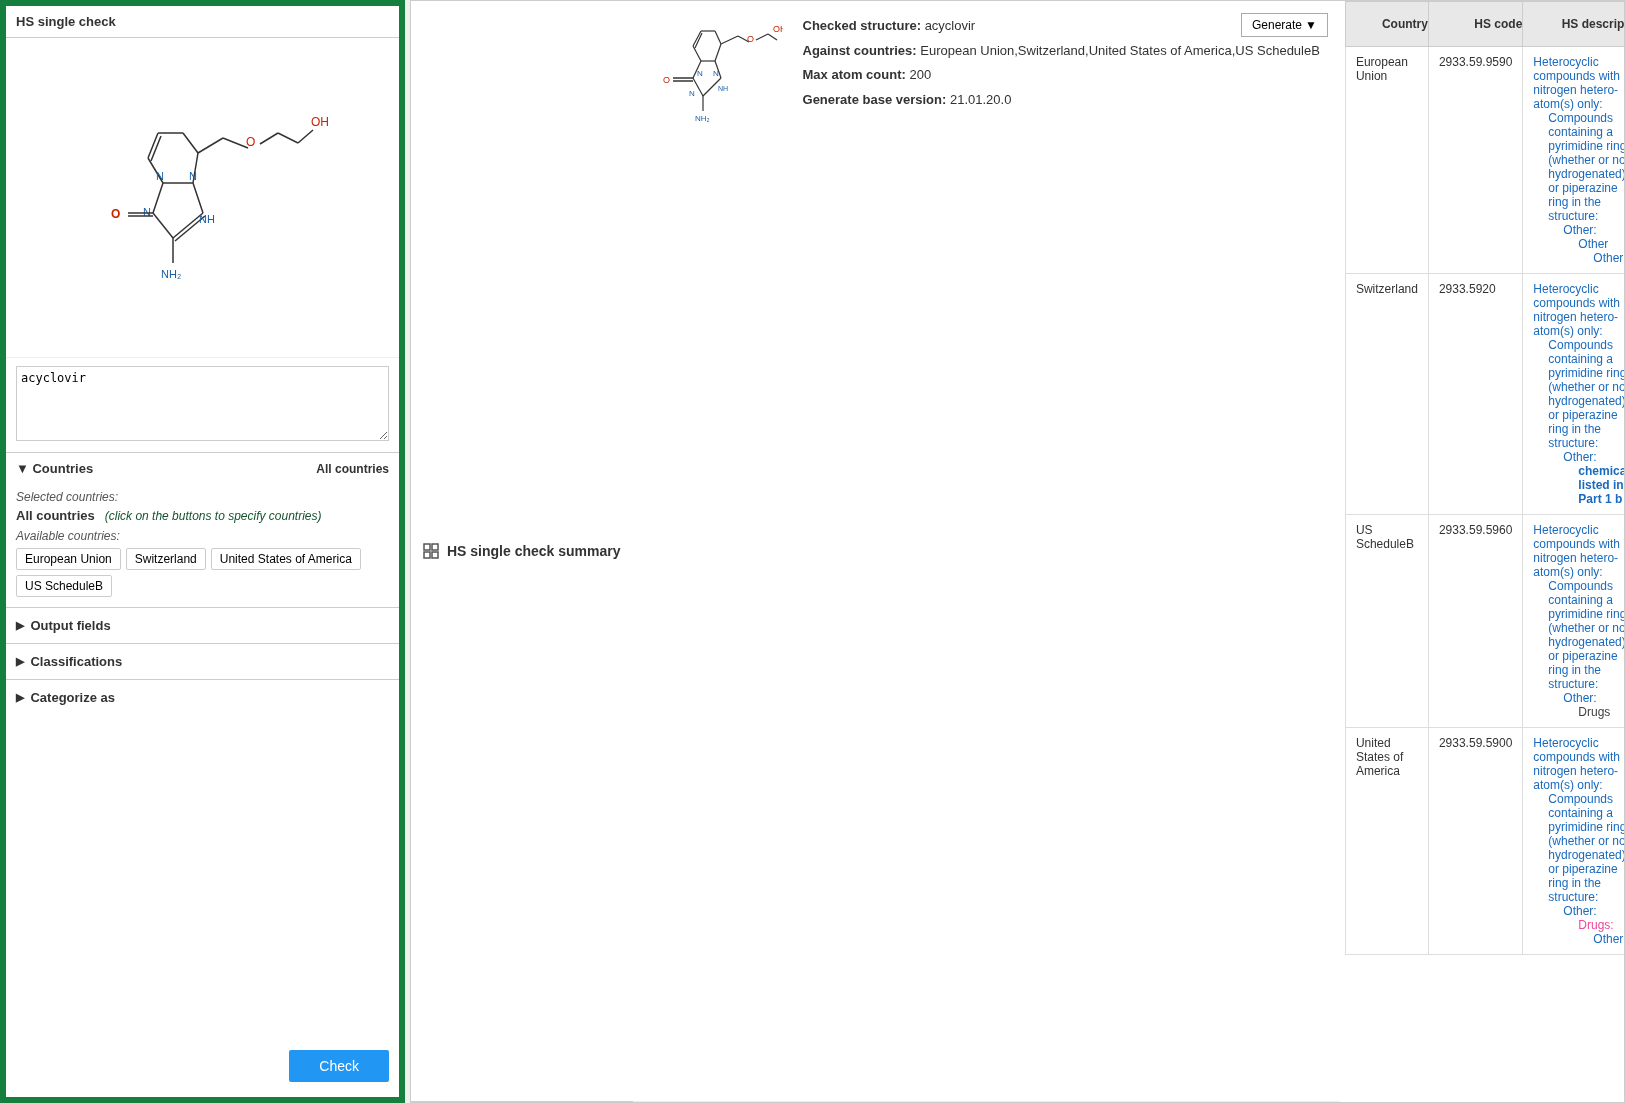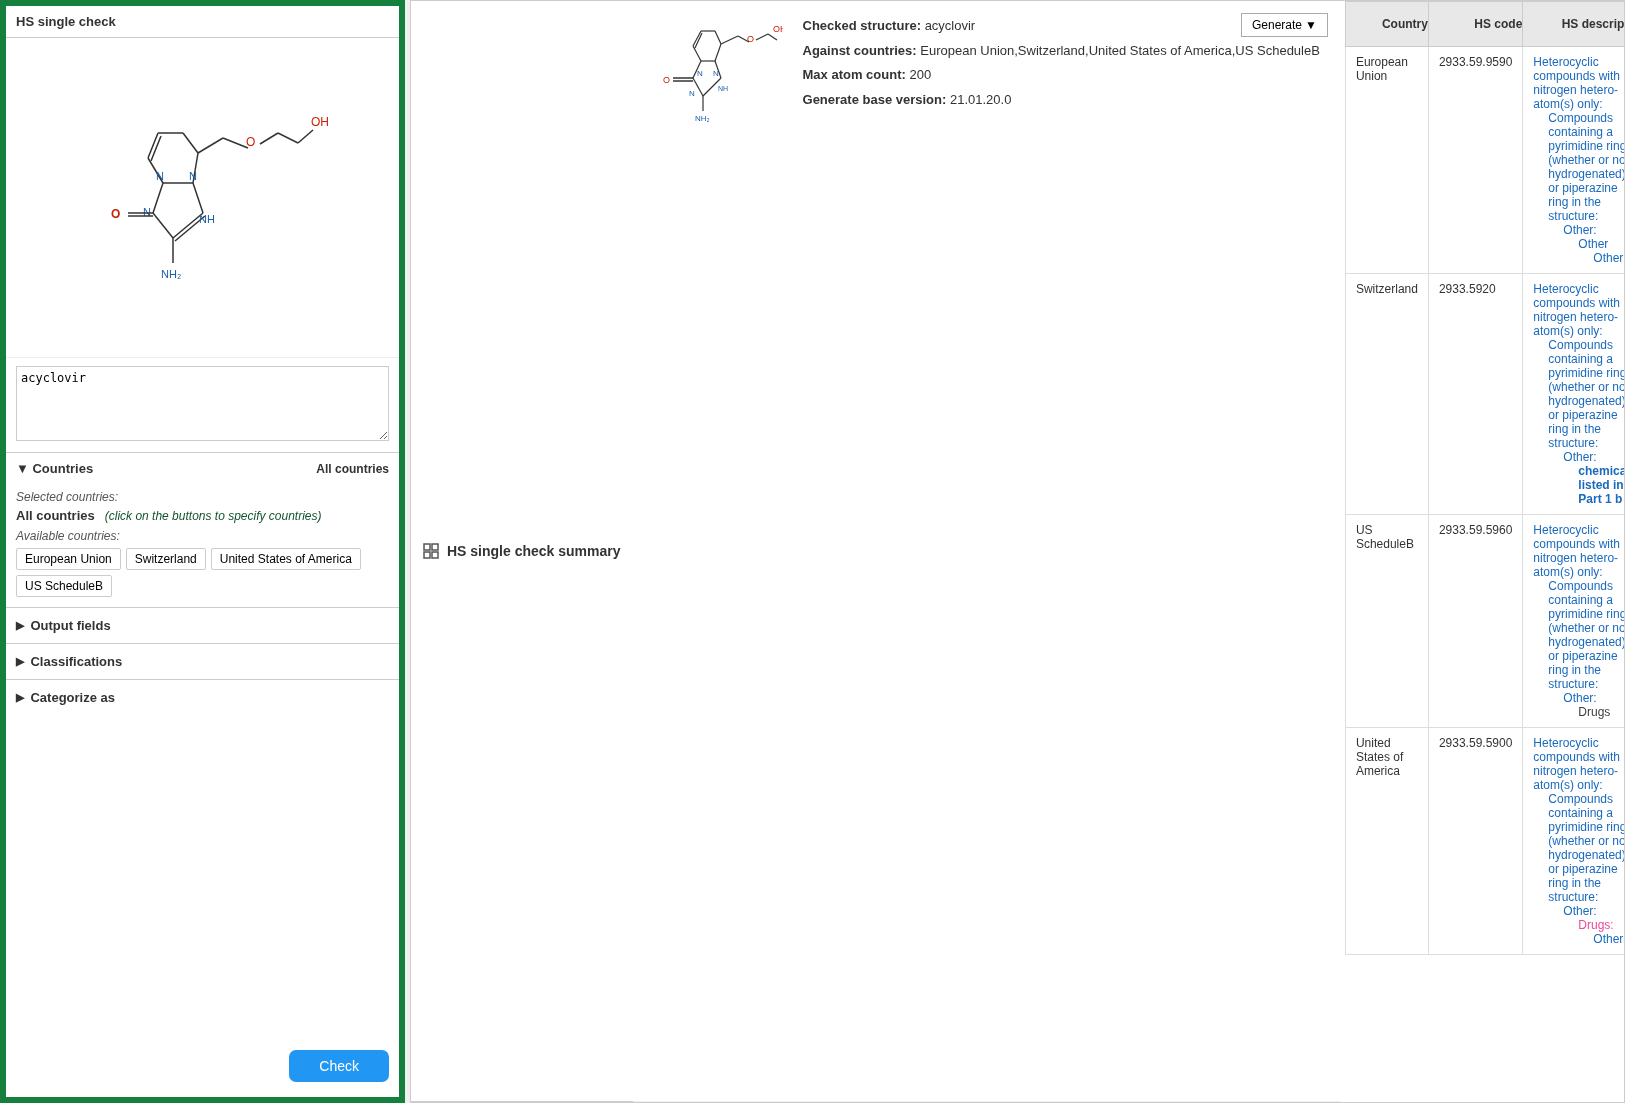--- a/index.html
+++ b/index.html
@@ -27,21 +27,21 @@
     .country-btn { border: 1px solid #ccc; background: #fff; padding: 3px 8px; font-size: 12px; cursor: pointer; border-radius: 2px; }
     .all-countries-link { color: #333; font-size: 12px; text-decoration: none; cursor: pointer; }
 
     
     .collapsible-section { border-top: 1px solid #ccc; }
     .collapsible-header { display: flex; align-items: center; padding: 10px 10px; cursor: pointer; font-size: 13px; font-weight: bold; }
     .collapsible-arrow { margin-right: 6px; font-size: 11px; }
 
     
     .check-btn-area { margin-top: auto; padding: 15px 10px; display: flex; justify-content: flex-end; }
-    .check-btn { background: #2196F3; color: #fff; border: none; padding: 8px 30px; font-size: 14px; cursor: pointer; border-radius: 7px; }
+    .check-btn { background: #2196F3; color: #fff; border: none; padding: 8px 30px; font-size: 14px; cursor: pointer; border-radius: 2px; }
 
     
     .right-panel { flex: 1; background: #fff; border: 1px solid #ccc; margin-left: 5px; display: flex; flex-direction: row; overflow: hidden; }
     .right-panel-title { font-size: 14px; font-weight: bold; padding: 8px 12px; border-bottom: 1px solid #ccc; display: flex; align-items: center; gap: 8px; }
     .summary-content { padding: 15px 20px; border-bottom: 1px solid #eee; position: relative; display: flex; gap: 20px; }
     .molecule-thumb { width: 130px; height: 110px; }
     .summary-info { flex: 1; }
     .summary-info p { margin-bottom: 5px; font-size: 13px; line-height: 1.5; }
     .summary-info strong { font-weight: bold; }
     .generate-btn { position: absolute; top: 12px; right: 12px; border: 1px solid #aaa; background: #fff; padding: 4px 10px; font-size: 12px; cursor: pointer; display: flex; align-items: center; gap: 3px; }

